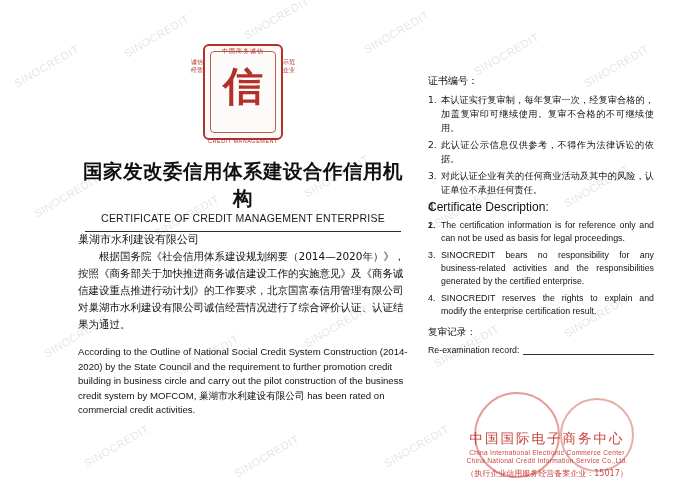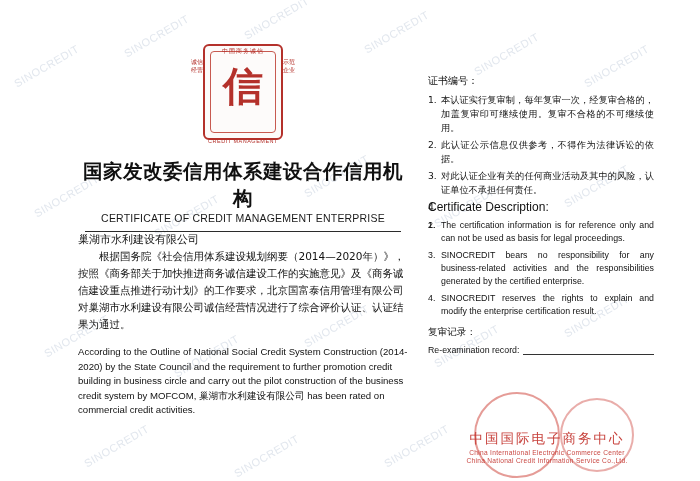--- a/index.html
+++ b/index.html
@@ -370,15 +370,16 @@
       </div>
     </div>
   </div>
 
   <div class="round-seal"></div>
   <div class="round-seal2"></div>
   <div class="stamp-block">
     <div class="stamp-l1">中国国际电子商务中心</div>
     <div class="stamp-l2">China International Electronic Commerce Center</div>
     <div class="stamp-l4">China National Credit Information Service Co.,Ltd.</div>
+    <div class="stamp-l5">（执行企业信用服务经营备案企业：15017）</div>
   </div>
 
 </div>
 
 </body></html>

